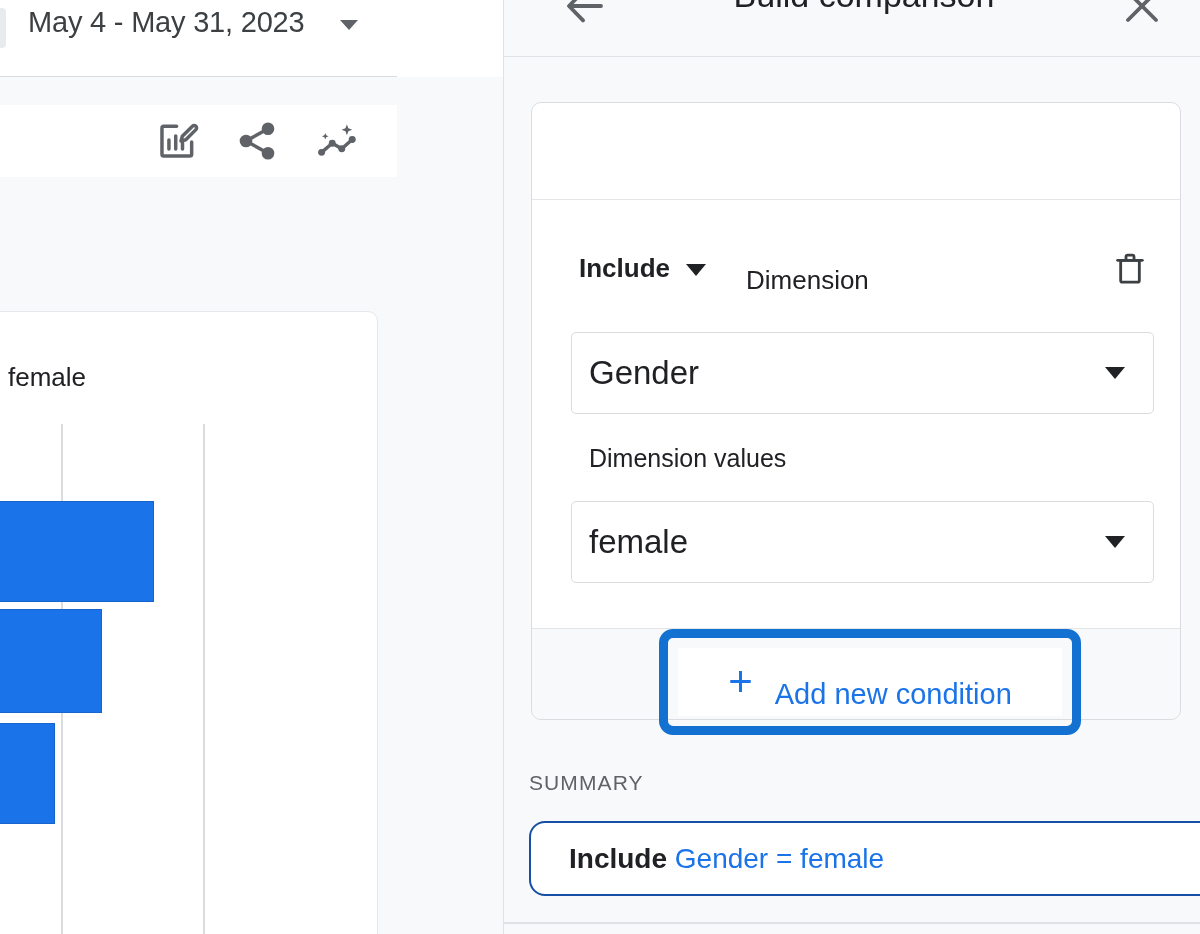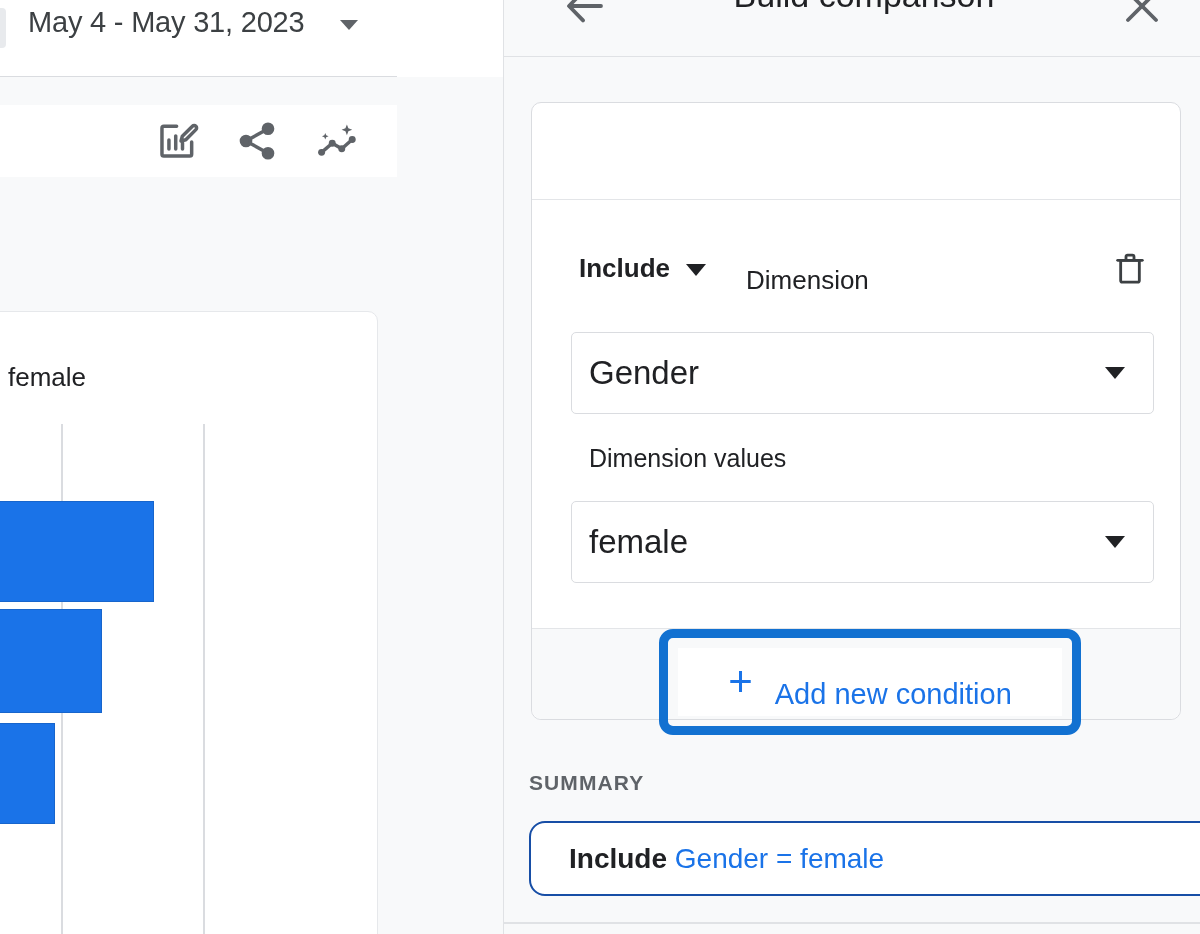--- a/index.html
+++ b/index.html
@@ -242,21 +242,20 @@
   #add-plus {
     font-size: 42px; line-height: 1; color: #1a73e8; font-weight: 300;
   }
   #add-label { font-size: 29px; color: #1a73e8; white-space: nowrap; margin-top: 24px; }
 
   
   #summary-label {
     position: absolute; left: 529px; top: 771px;
     font-size: 21px; color: #5f6368;
     letter-spacing: 1.1px;
-    font-weight: bold;
   }
   #summary-box {
     position: absolute; left: 529px; top: 821px;
     width: 718px; height: 75px;
     background: #ffffff;
     border: 2px solid #174ea6;
     border-radius: 16px;
   }
   #summary-text {
     position: absolute; left: 38px; top: 50%;

